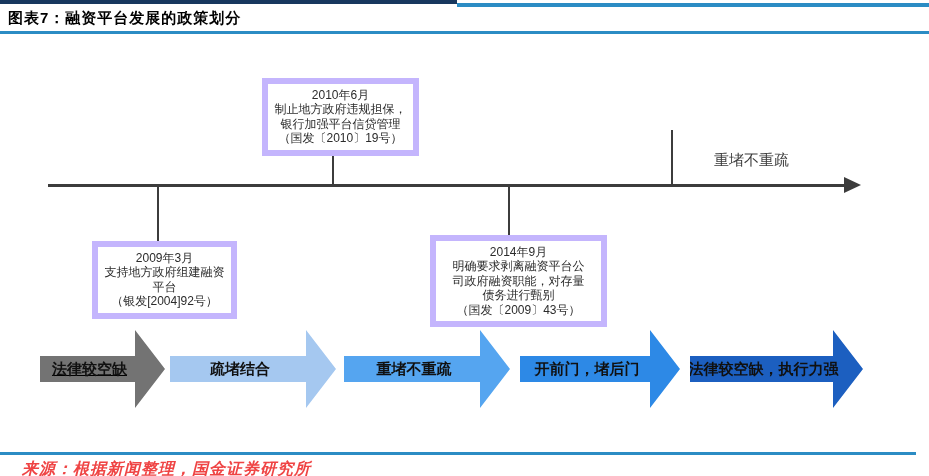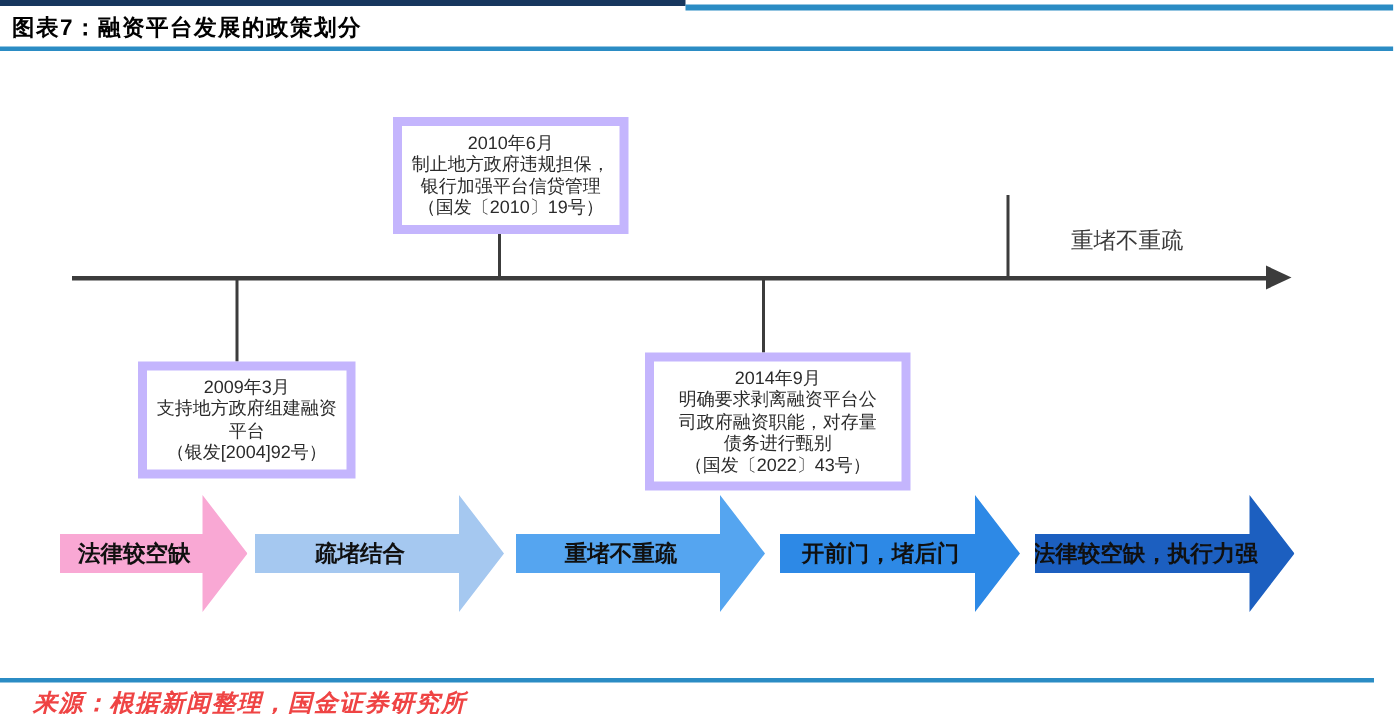--- a/index.html
+++ b/index.html
@@ -71,23 +71,23 @@
 银行加强平台信贷管理
 （国发〔2010〕19号）</div>
   <div class="ebox b-2009">2009年3月
 支持地方政府组建融资
 平台
 （银发[2004]92号）</div>
   <div class="ebox b-2014">2014年9月
 明确要求剥离融资平台公
 司政府融资职能，对存量
 债务进行甄别
-（国发〔2022〕43号）</div>
+（国发〔2009〕43号）</div>
 
-  <div class="stage s1" style="background: #f9a8d4;">
+  <div class="stage s1" style="background: #737373; text-decoration: underline;">
     <span class="lbl">法律较空缺</span>
   </div>
   <div class="stage s2" style="background: rgb(165, 200, 240);">
     <span class="lbl">疏堵结合</span>
   </div>
   <div class="stage s3" style="background: rgb(85, 165, 240);">
     <span class="lbl">重堵不重疏</span>
   </div>
   <div class="stage s4" style="background: rgb(45, 137, 230);">
     <span class="lbl">开前门，堵后门</span>

